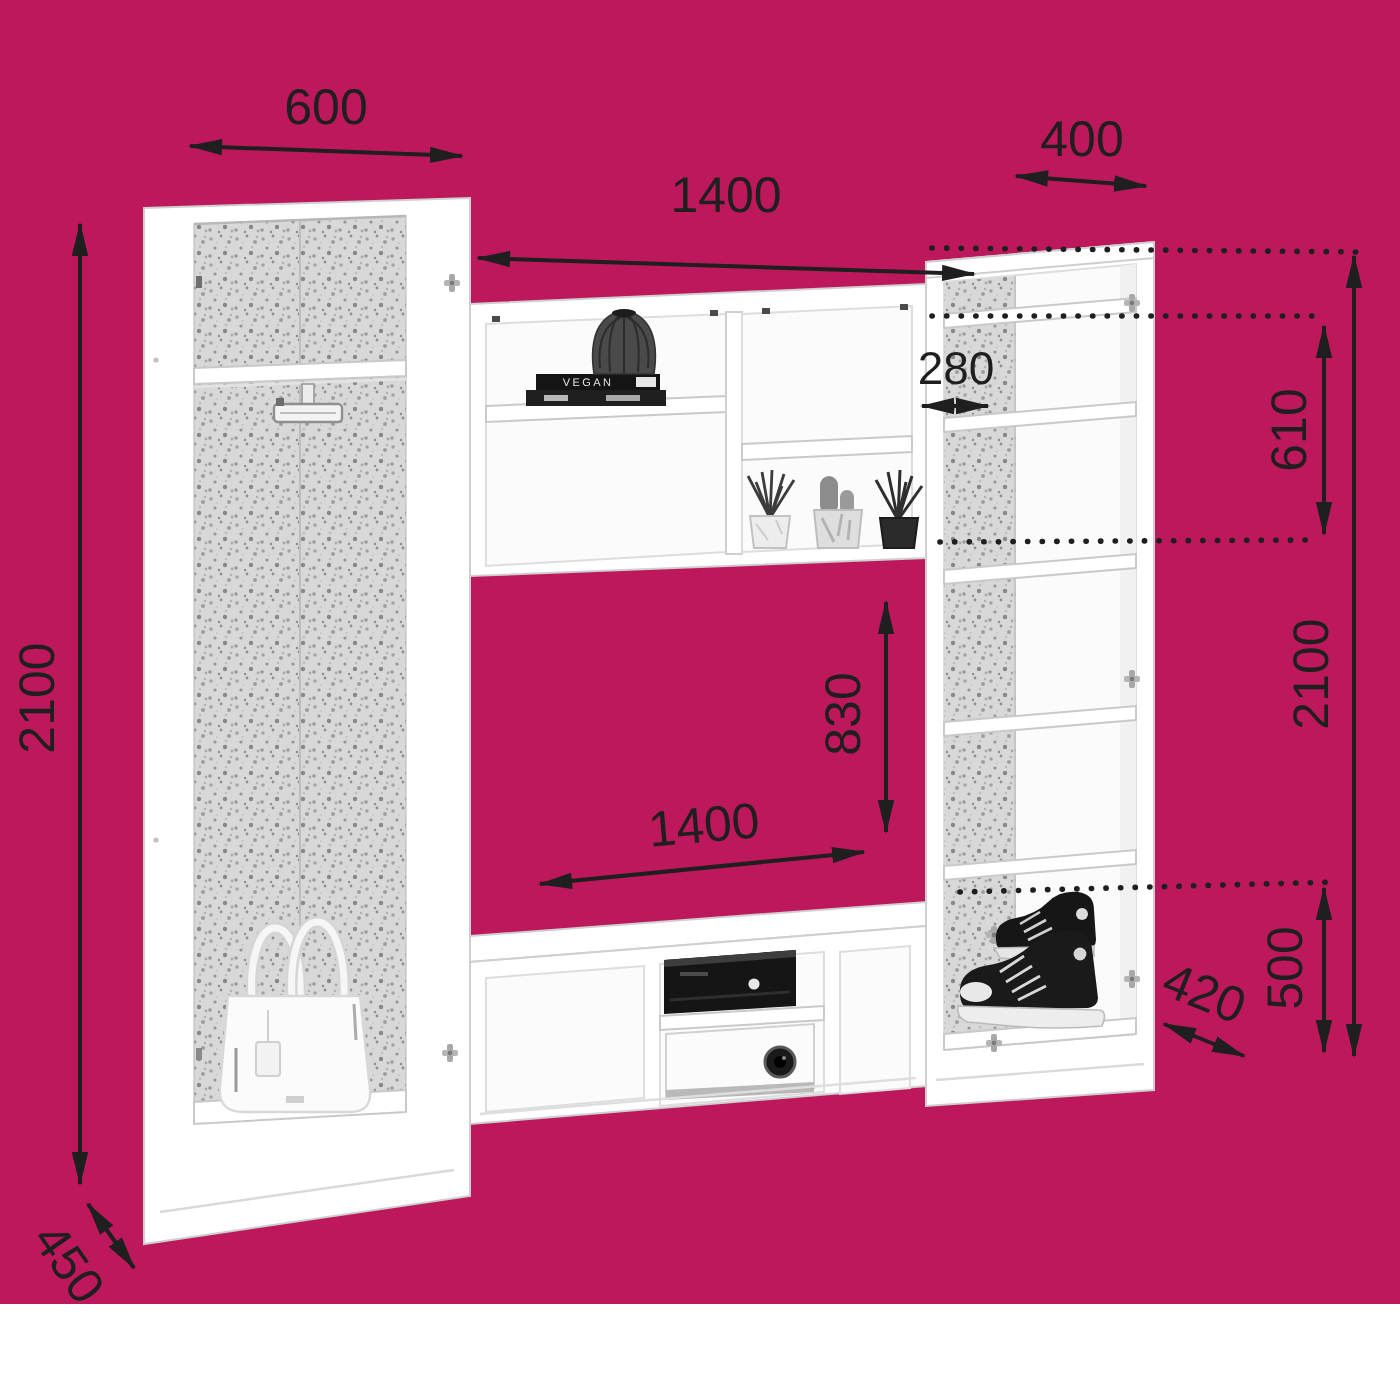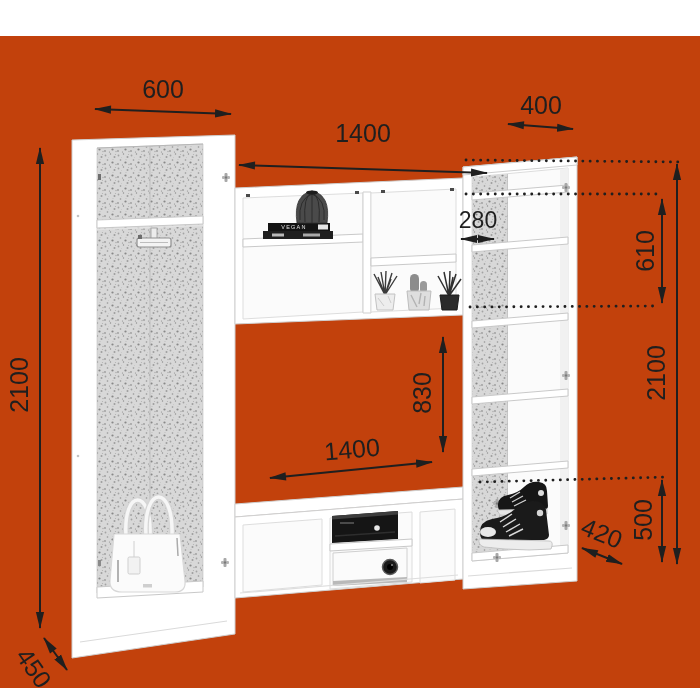--- a/index.html
+++ b/index.html
@@ -1,17 +1,17 @@
 <!DOCTYPE html>
 <html><head>
 <meta charset="utf-8">
 <style>
   html,body{margin:0;padding:0;background:#ffffff;}
-  .stage{position:relative;width:700px;height:652px;background:#c2410c;overflow:hidden;
-         font-family:"Liberation Sans", sans-serif;margin-top:36px;}
+  .stage{position:relative;width:700px;height:652px;background:#be185d;overflow:hidden;
+         font-family:"Liberation Sans", sans-serif;}
   svg{display:block;}
   .dim-line{stroke:#1f1f1f;stroke-width:2;fill:none;}
   .dot-line{stroke:#1f1f1f;stroke-width:2.8;fill:none;stroke-dasharray:0.1 7.2;stroke-linecap:round;}
   .dim-label{font-family:"Liberation Sans", sans-serif;font-size:25px;fill:#1f1f1f;}
   .dim-label-sm{font-family:"Liberation Sans", sans-serif;font-size:23px;fill:#1f1f1f;}
   .panel{fill:#ffffff;stroke:#cfcfcf;stroke-width:1;}
   .inner{fill:#fbfbfb;stroke:#dddddd;stroke-width:1;}
   .shelf{fill:#ffffff;stroke:#c9c9c9;stroke-width:1;}
   .spine-text{font-family:"Liberation Sans", sans-serif;font-size:5.5px;fill:#e3e3e3;letter-spacing:1.2px;}
 </style>

